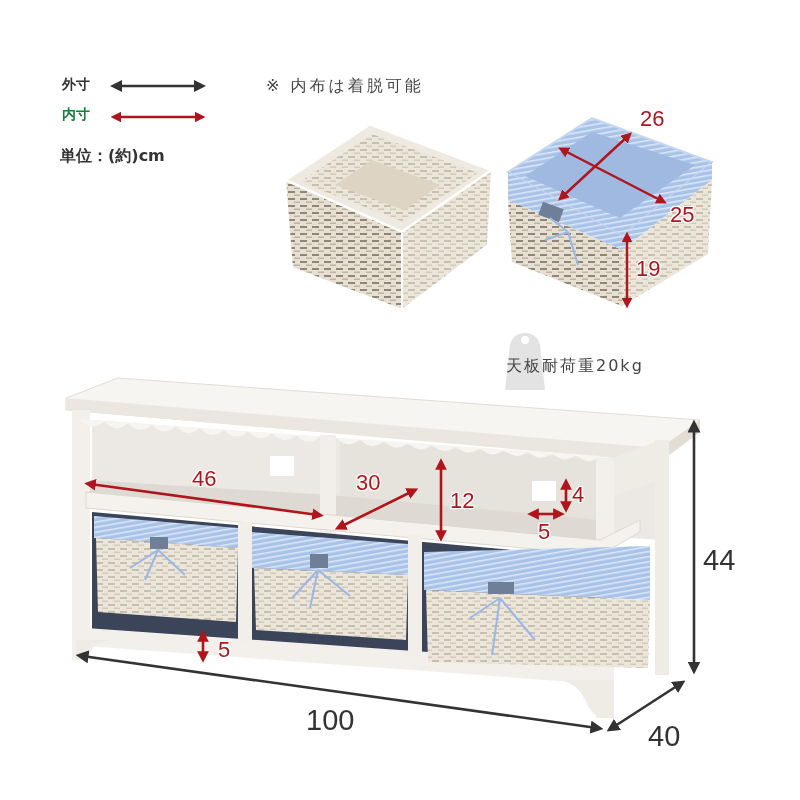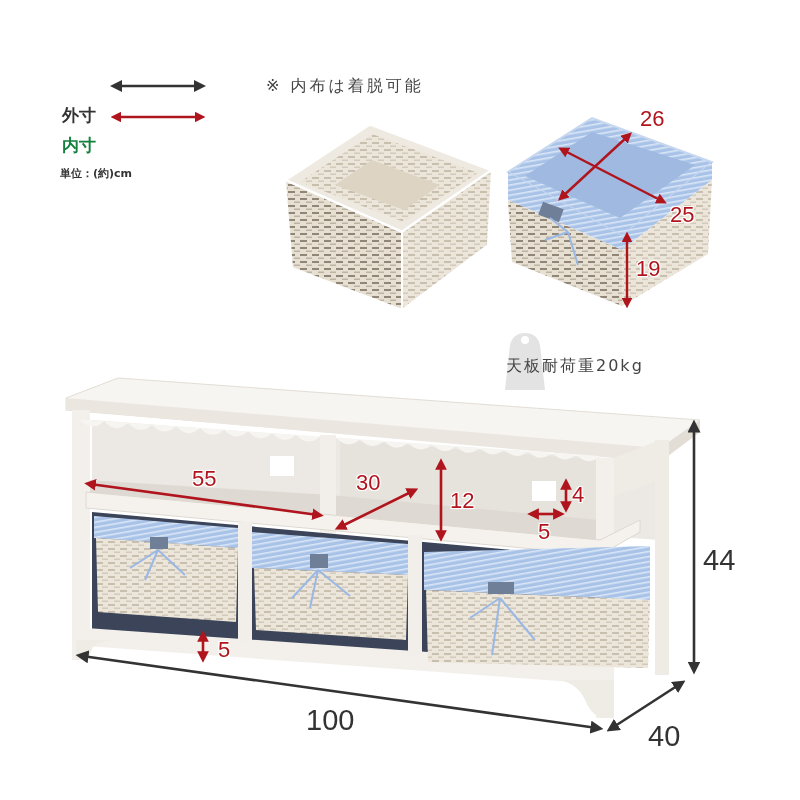--- a/index.html
+++ b/index.html
@@ -1,22 +1,22 @@
 <!DOCTYPE html>
 <html><head>
 <meta charset="utf-8">
 <style>
   html, body { margin:0; padding:0; background:#ffffff; }
   body { width:800px; height:800px; position:relative; overflow:hidden;
          font-family:"DejaVu Sans","Liberation Sans",sans-serif; }
   .abs { position:absolute; }
-  .legend-label { font-size:17px; font-weight:bold;margin-top:28px; }
+  .legend-label { font-size:14px; font-weight:bold; }
   .dark { color:#333333; }
   .red { color:#15803d; }
-  .unit { font-size:11px; color:#333; font-weight:bold;margin-top:20px; }
+  .unit { font-size:16px; color:#333; font-weight:bold; }
   .note { font-size:16px; color:#444; letter-spacing:3px; font-family:"DejaVu Sans",sans-serif; }
   .load { font-size:16px; color:#444; letter-spacing:2px; }
   .dim-red { color:#b0141d; font-size:22px; font-family:"Liberation Sans",sans-serif;
              text-shadow:0 0 2px #fff,0 0 3px #fff,1px 1px 0 #fff,-1px -1px 0 #fff,1px -1px 0 #fff,-1px 1px 0 #fff; }
   .dim-dark { color:#333; font-size:29px; font-family:"Liberation Sans",sans-serif; }
   svg { position:absolute; left:0; top:0; }
 </style>
 </head>
 <body>
 
@@ -175,21 +175,21 @@
 </svg>
 
 <div class="abs note" style="left:266px;top:76px;">※ 内布は着脱可能</div>
 
 <div class="abs dim-red" style="left:640px;top:106px;">26</div>
 <div class="abs dim-red" style="left:670px;top:202px;">25</div>
 <div class="abs dim-red" style="left:636px;top:256px;">19</div>
 
 <div class="abs load" style="left:506px;top:356px;">天板耐荷重20kg</div>
 
-<div class="abs dim-red" style="left:192px;top:466px;">55</div>
+<div class="abs dim-red" style="left:192px;top:466px;">46</div>
 <div class="abs dim-red" style="left:356px;top:470px;">30</div>
 <div class="abs dim-red" style="left:450px;top:488px;">12</div>
 <div class="abs dim-red" style="left:572px;top:482px;">4</div>
 <div class="abs dim-red" style="left:538px;top:519px;">5</div>
 <div class="abs dim-red" style="left:218px;top:637px;">5</div>
 
 <div class="abs dim-dark" style="left:306px;top:704px;">100</div>
 <div class="abs dim-dark" style="left:648px;top:720px;">40</div>
 <div class="abs dim-dark" style="left:703px;top:544px;">44</div>
 

